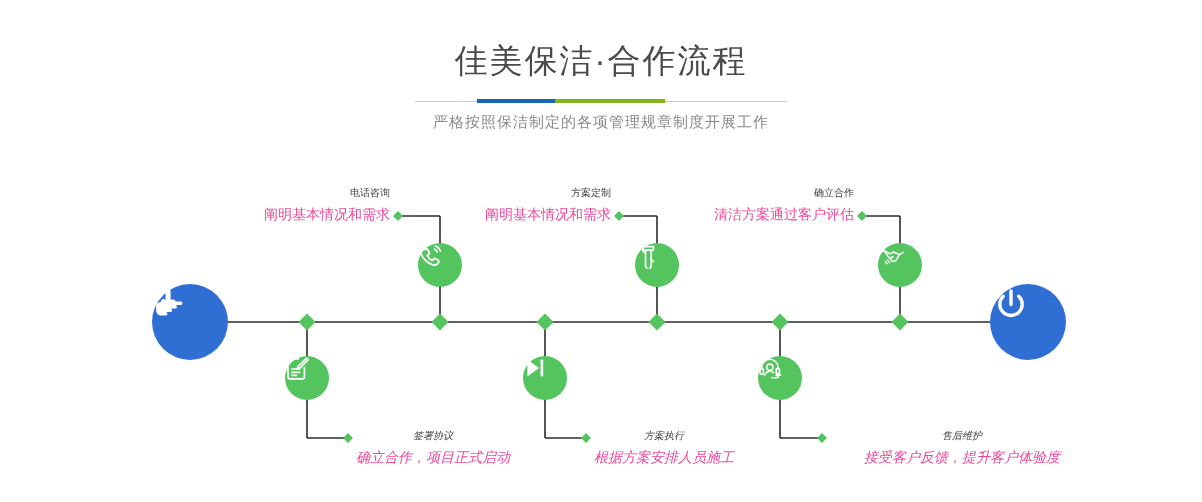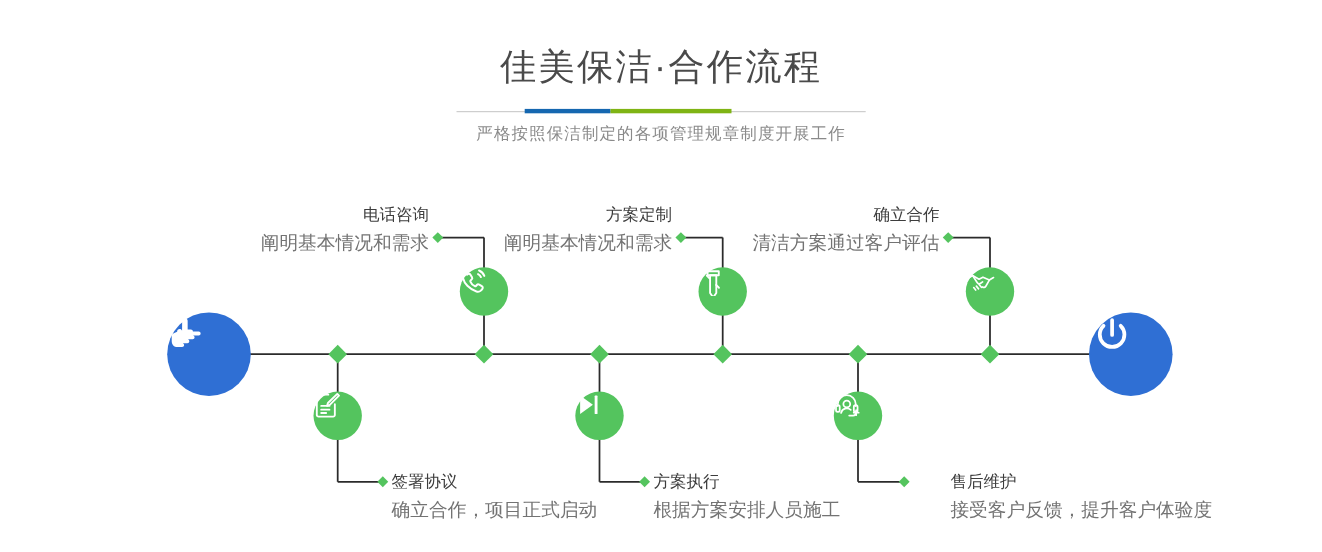--- a/index.html
+++ b/index.html
@@ -41,24 +41,24 @@
   .endcap{
     position:absolute;border-radius:50%;
     display:flex;align-items:center;justify-content:center;
   }
   .node-circle{
     position:absolute;width:44px;height:44px;border-radius:50%;
     display:flex;align-items:center;justify-content:center;
   }
 
   .lbl{position:absolute;line-height:1;white-space:nowrap;}
-  .lbl .t{font-size:15px;color:#3d3d3d;display:block;}
-  .lbl .s{font-size:17px;color:#737373;display:block;margin-top:9px;}
+  .lbl .t{font-size:10px;color:#3d3d3d;display:block;}
+  .lbl .s{font-size:14px;color:#ec4899;display:block;margin-top:9px;}
   .lbl.top{text-align:right;}
-  .lbl.bot{text-align:left;}
+  .lbl.bot{text-align:center;font-style:italic;}
 </style>
 </head>
 <body>
 
 <div id="stage">
 
   <div class="header">
     <div class="title">佳美保洁·合作流程</div>
     <div class="divider">
       <div class="hair"></div>

